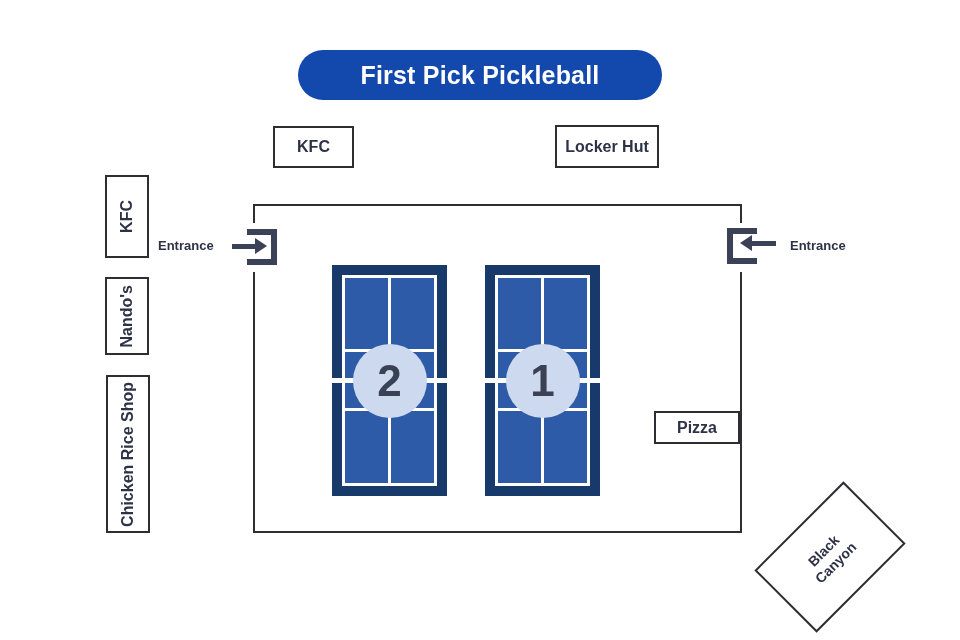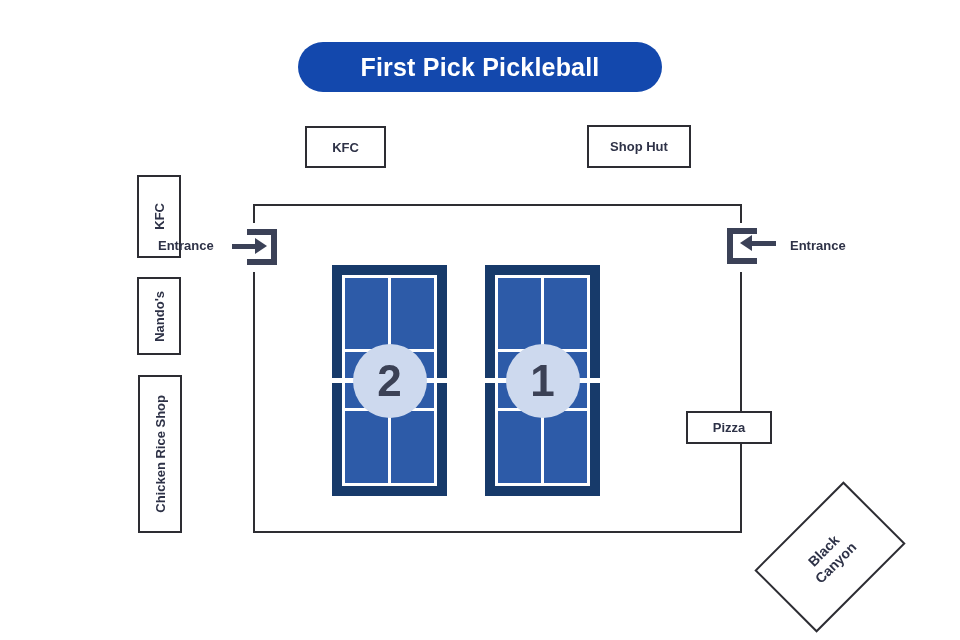--- a/index.html
+++ b/index.html
@@ -18,33 +18,32 @@
   body{
     width:960px;height:640px;position:relative;overflow:hidden;
     background:var(--bg);
     font-family:"Liberation Sans", sans-serif;
     color:var(--ink);
   }
   .abs{position:absolute;}
 
   
   .title-pill{
-    left:298px;top:42px;width:364px;height:50px;
+    left:298px;top:50px;width:364px;height:50px;
     background:var(--accent);border-radius:26px;
     display:flex;align-items:center;justify-content:center;
     color:#ffffff;font-weight:bold;font-size:25px;letter-spacing:.2px;
   }
 
   
   .label-box{
     background:#fff;border:2px solid var(--boxborder);
     display:flex;align-items:center;justify-content:center;
-    font-weight:bold;font-size:13px;color:var(--ink);
+    font-weight:bold;font-size:16px;color:var(--ink);
     box-sizing:border-box;
-    margin-left:32px;
   }
   .v-box span{
     writing-mode:vertical-rl;transform:rotate(180deg);
     white-space:nowrap;
   }
 
   
   .wall{background:var(--wall);}
 
   
@@ -87,21 +86,21 @@
 <body>
 
 <div class="abs title-pill">
   <span>First Pick Pickleball</span>
 </div>
 
 <div class="abs label-box" style="left:273px;top:126px;width:81px;height:42px;">
   <span>KFC</span>
 </div>
 <div class="abs label-box" style="left:555px;top:125px;width:104px;height:43px;">
-  <span>Shop Hut</span>
+  <span>Locker Hut</span>
 </div>
 
 <div class="abs label-box v-box" style="left:105px;top:175px;width:44px;height:83px;">
   <span>KFC</span>
 </div>
 <div class="abs label-box v-box" style="left:105px;top:277px;width:44px;height:78px;">
   <span>Nando's</span>
 </div>
 <div class="abs label-box v-box" style="left:106px;top:375px;width:44px;height:158px;">
   <span>Chicken Rice Shop</span>

